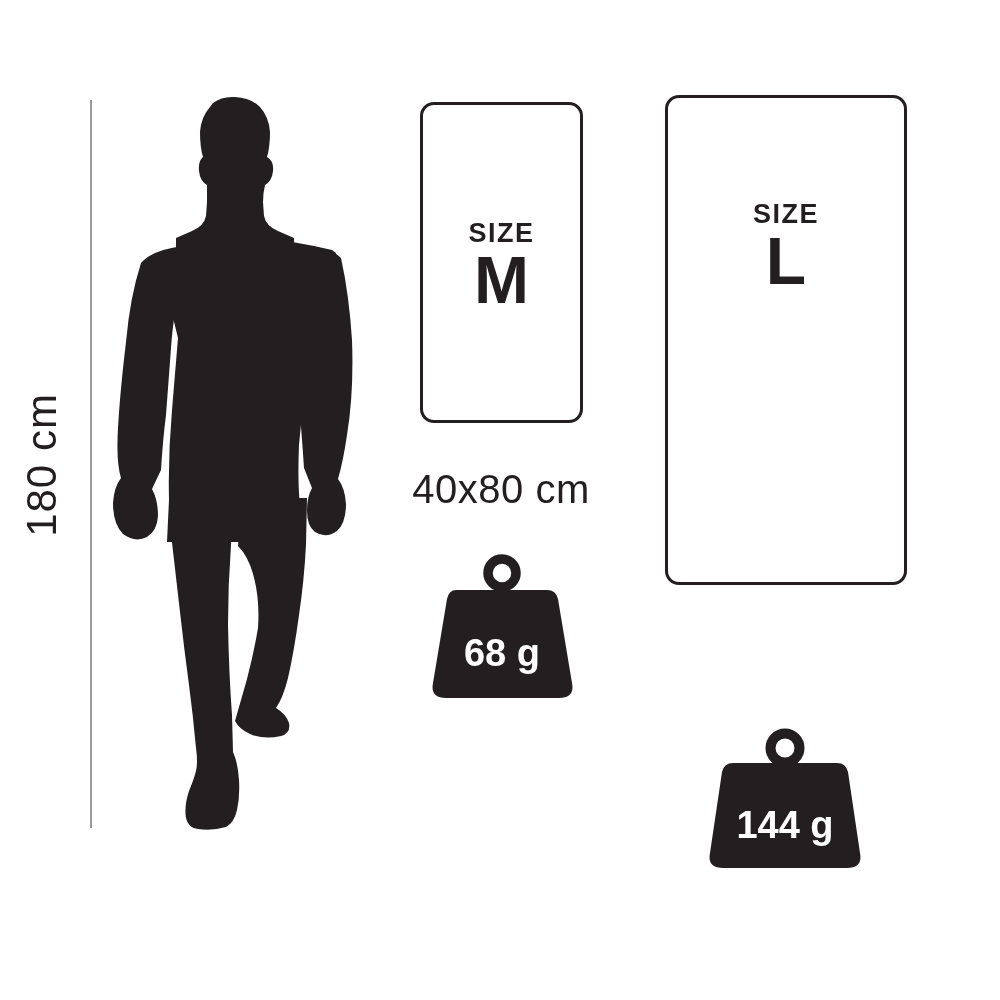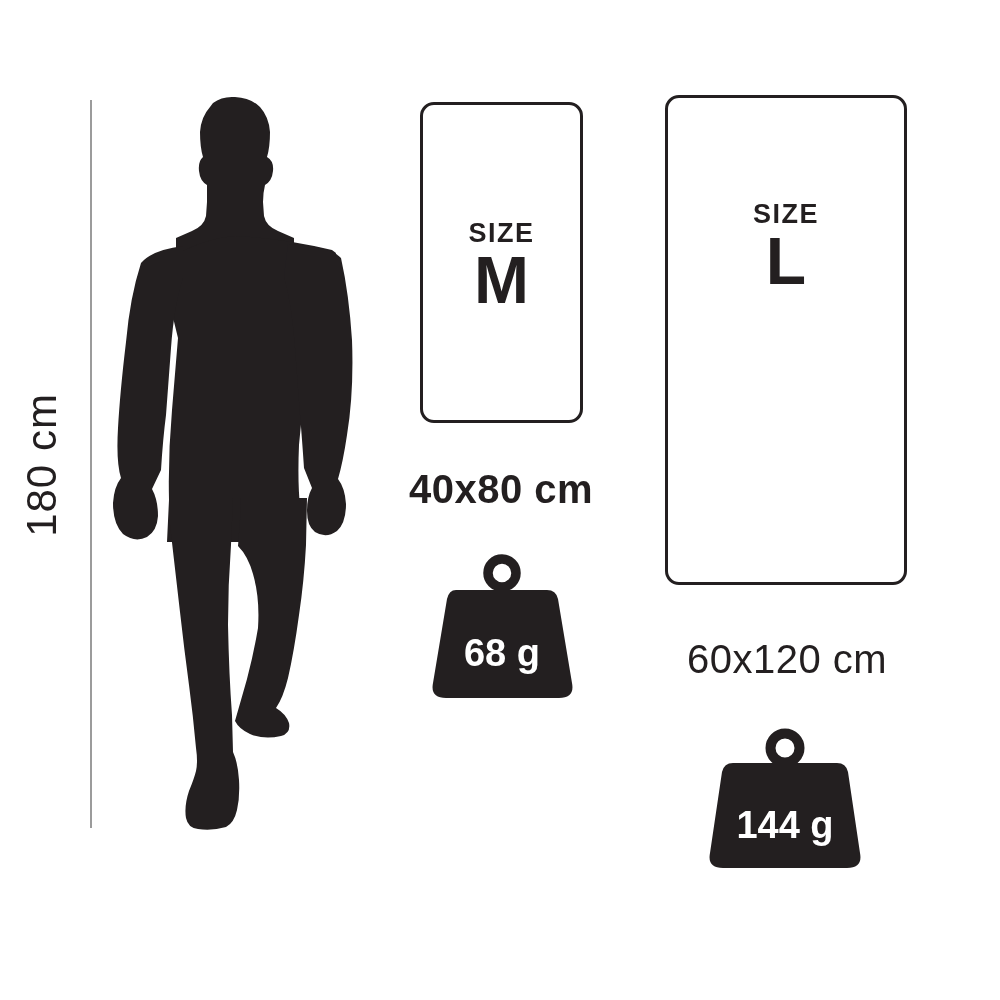--- a/index.html
+++ b/index.html
@@ -51,21 +51,21 @@
   .size-letter{
     font-size:66px;font-weight:bold;line-height:62px;
   }
 
   
   .dims{
     position:absolute;width:220px;text-align:center;
     font-size:40px;font-weight:400;color:#231f20;
     white-space:nowrap;letter-spacing:0.5px;
   }
-  #dims-m{left:391px;top:467px;font-weight:bold;}
+  #dims-m{left:391px;top:467px;}
   #dims-l{left:677px;top:637px;}
 
   
   .weight-svg{position:absolute;}
   #weight-m{left:425px;top:550px;width:155px;height:152px;}
   #weight-l{left:700px;top:725px;width:170px;height:150px;}
   .weight-body{fill:#231f20;}
   .weight-ring{fill:none;stroke:#231f20;}
   .weight-text{
     font-family:"Liberation Sans", sans-serif;
@@ -119,21 +119,20 @@
   </div>
 
   <div id="card-l" class="abs size-card">
     <div class="card-labels">
       <div class="size-word">SIZE</div>
       <div class="size-letter">L</div>
     </div>
   </div>
 
   <div id="dims-m" class="dims">40x80 cm</div>
-  <div id="dims-l" class="dims">60x120 cm</div>
 
   <svg id="weight-m" class="weight-svg" viewBox="0 0 155 152" xmlns="http://www.w3.org/2000/svg" aria-hidden="true">
     <circle class="weight-ring" cx="77" cy="23" r="14" stroke-width="9.5"></circle>
     <path class="weight-body" d="M 31,40 L 122,40 Q 131,40 133,49 L 147,133 Q 150,148 134,148 L 21,148
              Q 5,148 8,133 L 22,49 Q 24,40 31,40 Z"></path>
     <text class="weight-text" x="77" y="116">68 g</text>
   </svg>
 
   <svg id="weight-l" class="weight-svg" viewBox="0 0 170 150" xmlns="http://www.w3.org/2000/svg" aria-hidden="true">
     <circle class="weight-ring" cx="85" cy="23" r="14.5" stroke-width="10"></circle>

